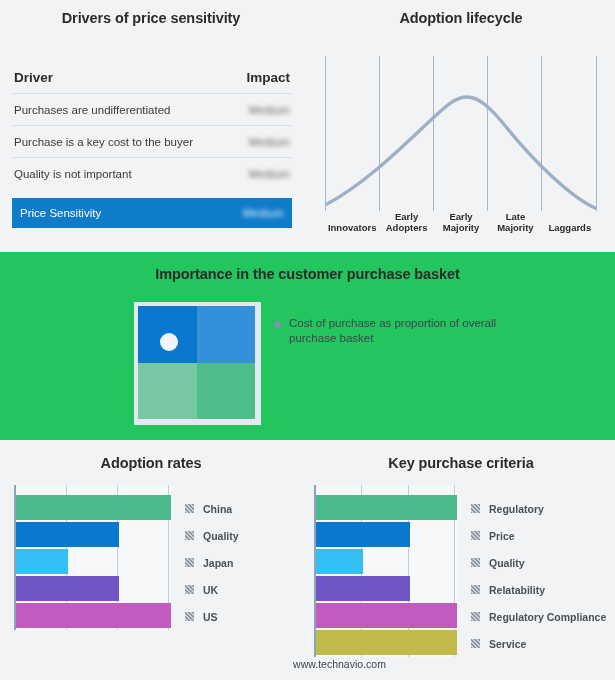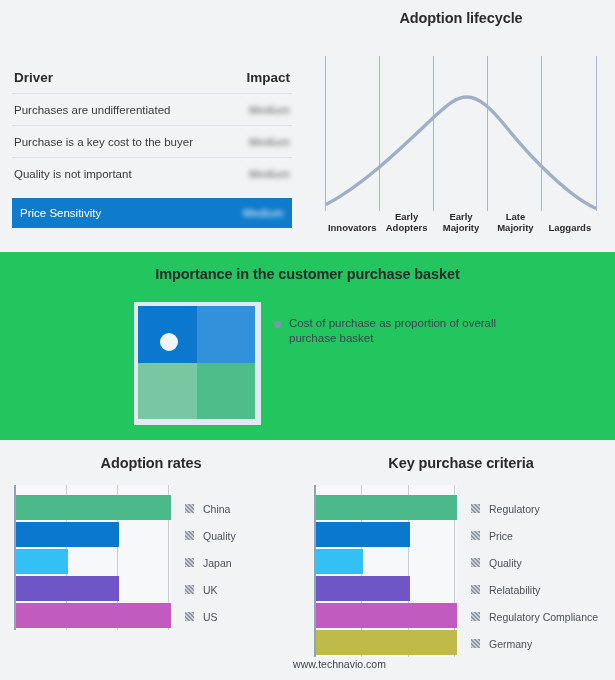--- a/index.html
+++ b/index.html
@@ -263,40 +263,42 @@
     background-color: #8d96a3;
     background-image:
       linear-gradient(45deg, rgba(255,255,255,.55) 25%, transparent 25%, transparent 50%,
                       rgba(255,255,255,.55) 50%, rgba(255,255,255,.55) 75%, transparent 75%);
     background-size: 4px 4px;
   }
   .bar-leg-txt {
     font-size: 10.5px;
     color: #4a4f58;
     white-space: nowrap;
+    font-weight: bold;
   }
 
   .footer {
     position: absolute;
     left: 0; top: 658px;
     width: 615px;
     text-align: center;
     font-size: 10.5px;
     color: #3d4450;
     margin-left: 32px;
   }
 </style>
 </head>
 <body>
 
 <div class="page">
 
   <div class="band-top">
 
     <div class="panel-drivers">
+      <div class="sec-title drivers-title">Drivers of price sensitivity</div>
 
       <div class="drv-table">
         <div class="drv-head">
           <span>Driver</span>
           <span>Impact</span>
         </div>
 
         <div class="drv-row">
           <span>Purchases are undifferentiated</span>
           <span class="drv-impact">Medium</span>
@@ -463,21 +465,21 @@
             <div class="bar-leg-item">
               <span class="bar-leg-sq"></span>
               <span class="bar-leg-txt">Relatability</span>
             </div>
             <div class="bar-leg-item">
               <span class="bar-leg-sq"></span>
               <span class="bar-leg-txt">Regulatory Compliance</span>
             </div>
             <div class="bar-leg-item">
               <span class="bar-leg-sq"></span>
-              <span class="bar-leg-txt">Germany</span>
+              <span class="bar-leg-txt">Service</span>
             </div>
           </div>
       </div>
     </div>
   </div>
 
   <div class="footer">www.technavio.com</div>
 </div>
 
 </body></html>

